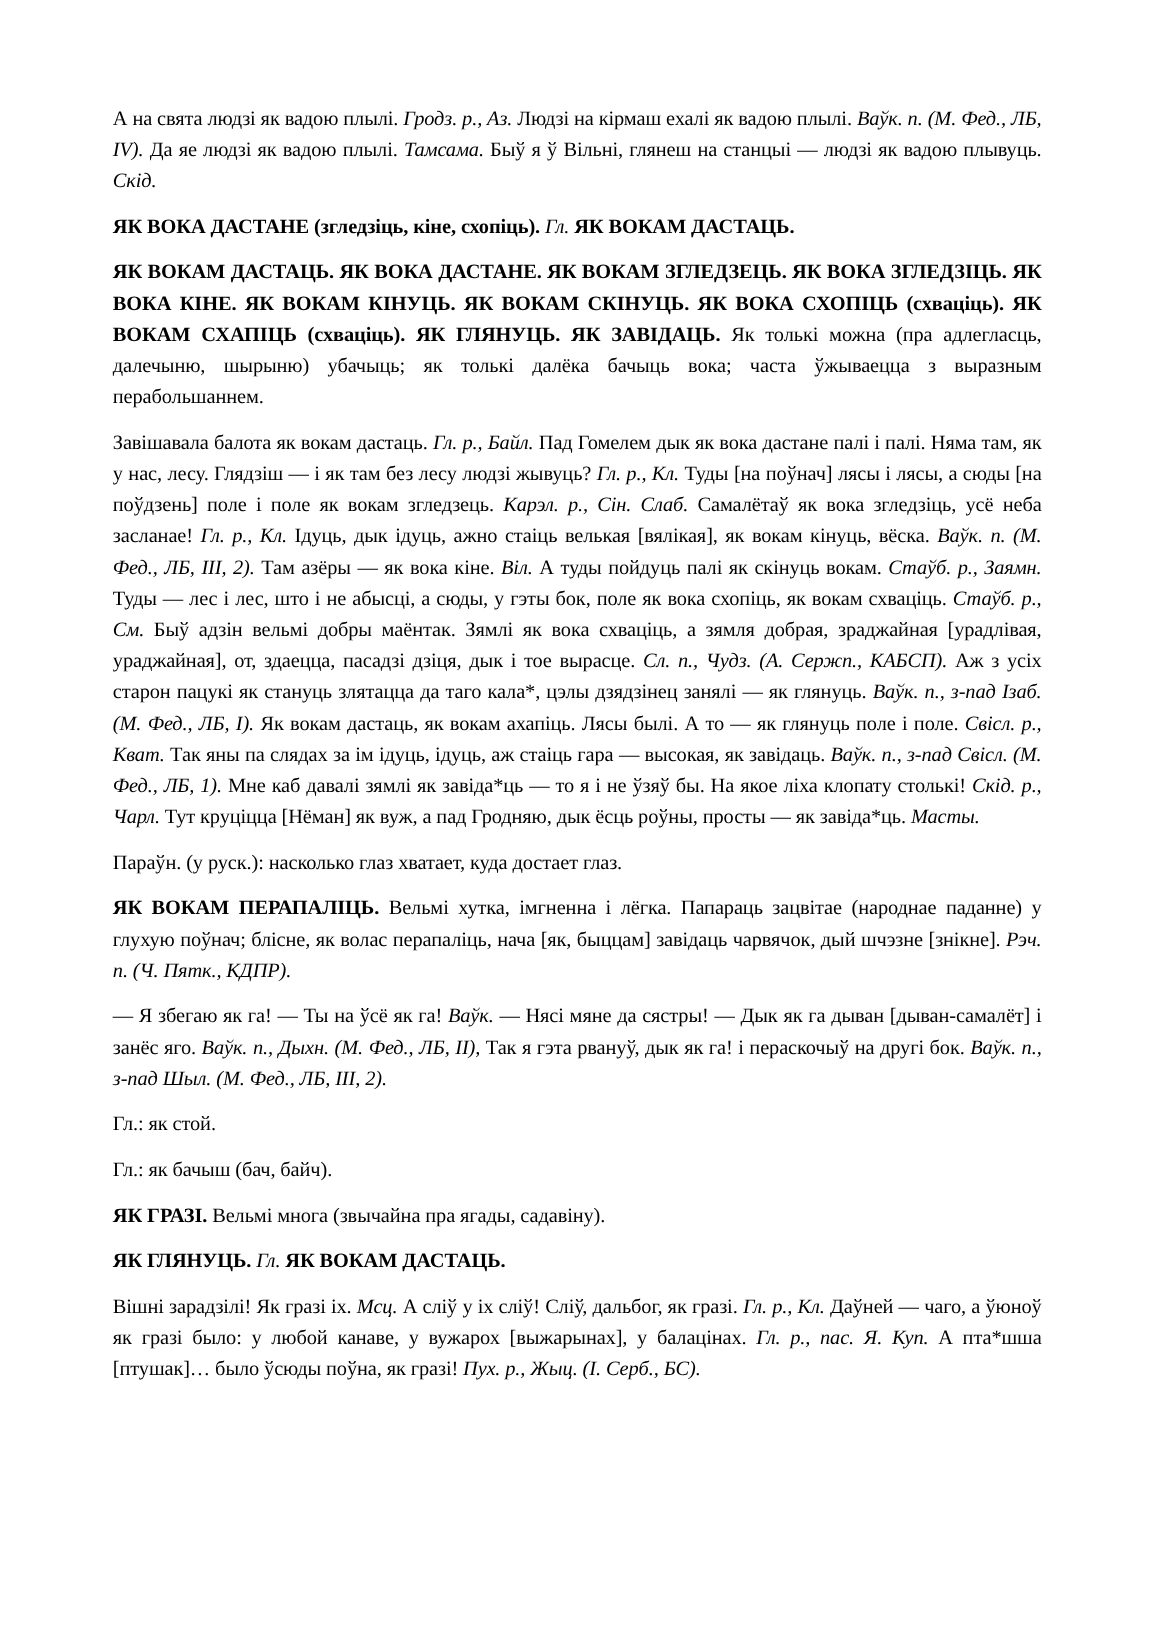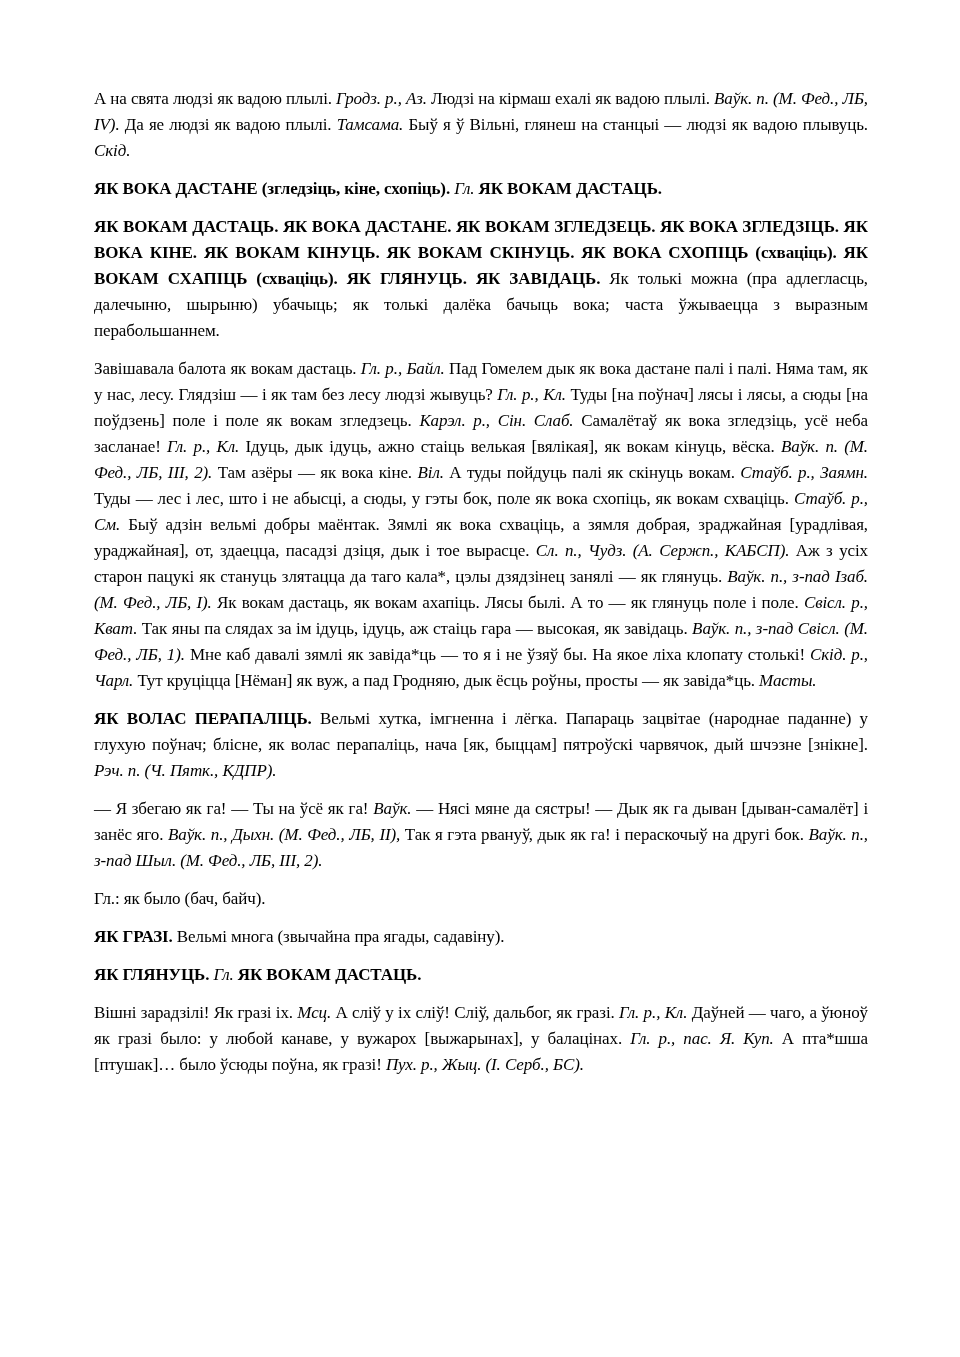--- a/index.html
+++ b/index.html
@@ -38,20 +38,22 @@
 </style>
 </head>
 <body>
 
 <div class="page">
   <div class="content">
       <p class="para"><span class="run-r">А на свята людзі як вадою плылі. </span><span class="run-i">Гродз. р., Аз.</span><span class="run-r"> Людзі на кірмаш ехалі як вадою плылі. </span><span class="run-i">Ваўк. п. (М. Фед., ЛБ, IV).</span><span class="run-r"> Да яе людзі як вадою плылі. </span><span class="run-i">Тамсама.</span><span class="run-r"> Быў я ў Вільні, глянеш на станцыі — людзі як вадою плывуць. </span><span class="run-i">Скід.</span></p>
       <p class="para"><span class="run-b">ЯК ВОКА ДАСТАНЕ (згледзіць, кіне, схопіць). </span><span class="run-i">Гл. </span><span class="run-b">ЯК ВОКАМ ДАСТАЦЬ.</span></p>
       <p class="para"><span class="run-b">ЯК ВОКАМ ДАСТАЦЬ. ЯК ВОКА ДАСТАНЕ. ЯК ВОКАМ ЗГЛЕДЗЕЦЬ. ЯК ВОКА ЗГЛЕДЗІЦЬ. ЯК ВОКА КІНЕ. ЯК ВОКАМ КІНУЦЬ. ЯК ВОКАМ СКІНУЦЬ. ЯК ВОКА СХОПІЦЬ (схваціць). ЯК ВОКАМ СХАПІЦЬ (схваціць). ЯК ГЛЯНУЦЬ. ЯК ЗАВІДАЦЬ. </span><span class="run-r">Як толькі можна (пра адлегласць, далечыню, шырыню) убачыць; як толькі далёка бачыць вока; часта ўжываецца з выразным перабольшаннем.</span></p>
       <p class="para"><span class="run-r">Завішавала балота як вокам дастаць. </span><span class="run-i">Гл. р., Байл.</span><span class="run-r"> Пад Гомелем дык як вока дастане палі і палі. Няма там, як у нас, лесу. Глядзіш — і як там без лесу людзі жывуць? </span><span class="run-i">Гл. р., Кл.</span><span class="run-r"> Туды [на поўнач] лясы і лясы, а сюды [на поўдзень] поле і поле як вокам згледзець. </span><span class="run-i">Карэл. р., Сін. Слаб.</span><span class="run-r"> Самалётаў як вока згледзіць, усё неба засланае! </span><span class="run-i">Гл. р., Кл.</span><span class="run-r"> Ідуць, дык ідуць, ажно стаіць велькая [вялікая], як вокам кінуць, вёска. </span><span class="run-i">Ваўк. п. (М. Фед., ЛБ, III, 2).</span><span class="run-r"> Там азёры — як вока кіне. </span><span class="run-i">Віл.</span><span class="run-r"> А туды пойдуць палі як скінуць вокам. </span><span class="run-i">Стаўб. р., Заямн.</span><span class="run-r"> Туды — лес і лес, што і не абысці, а сюды, у гэты бок, поле як вока схопіць, як вокам схваціць. </span><span class="run-i">Стаўб. р., См.</span><span class="run-r"> Быў адзін вельмі добры маёнтак. Зямлі як вока схваціць, а зямля добрая, зраджайная [урадлівая, ураджайная], от, здаецца, пасадзі дзіця, дык і тое вырасце. </span><span class="run-i">Сл. п., Чудз. (А. Сержп., КАБСП).</span><span class="run-r"> Аж з усіх старон пацукі як стануць злятацца да таго кала*, цэлы дзядзінец занялі — як глянуць. </span><span class="run-i">Ваўк. п., з-пад Ізаб. (М. Фед., ЛБ, I).</span><span class="run-r"> Як вокам дастаць, як вокам ахапіць. Лясы былі. А то — як глянуць поле і поле. </span><span class="run-i">Свісл. р., Кват.</span><span class="run-r"> Так яны па слядах за ім ідуць, ідуць, аж стаіць гара — высокая, як завідаць. </span><span class="run-i">Ваўк. п., з-пад Свісл. (М. Фед., ЛБ, 1).</span><span class="run-r"> Мне каб давалі зямлі як завіда*ць — то я і не ўзяў бы. На якое ліха клопату столькі! </span><span class="run-i">Скід. р., Чарл.</span><span class="run-r"> Тут круціцца [Нёман] як вуж, а пад Гродняю, дык ёсць роўны, просты — як завіда*ць. </span><span class="run-i">Масты.</span></p>
-      <p class="para"><span class="run-b">ЯК ВОЛАС ПЕРАПАЛІЦЬ. </span><span class="run-r">Вельмі хутка, імгненна і лёгка. Папараць зацвітае (народнае паданне) у глухую поўнач; блісне, як волас перапаліць, нача [як, быццам] пятроўскі чарвячок, дый шчэзне [знікне]. </span><span class="run-i">Рэч. п. (Ч. Пятк., КДПР).</span></p>
+      <p class="para"><span class="run-r">Параўн. (у руск.): насколько глаз хватает, куда достает глаз.</span></p>
+      <p class="para"><span class="run-b">ЯК ВОКАМ ПЕРАПАЛІЦЬ. </span><span class="run-r">Вельмі хутка, імгненна і лёгка. Папараць зацвітае (народнае паданне) у глухую поўнач; блісне, як волас перапаліць, нача [як, быццам] завідаць чарвячок, дый шчэзне [знікне]. </span><span class="run-i">Рэч. п. (Ч. Пятк., КДПР).</span></p>
       <p class="para"><span class="run-r">— Я збегаю як га! — Ты на ўсё як га! </span><span class="run-i">Ваўк.</span><span class="run-r"> — Нясі мяне да сястры! — Дык як га дыван [дыван-самалёт] і занёс яго. </span><span class="run-i">Ваўк. п., Дыхн. (М. Фед., ЛБ, II),</span><span class="run-r"> Так я гэта рвануў, дык як га! і пераскочыў на другі бок. </span><span class="run-i">Ваўк. п., з-пад Шыл. (М. Фед., ЛБ, III, 2).</span></p>
-      <p class="para"><span class="run-r">Гл.: як было (бач, байч).</span></p>
+      <p class="para"><span class="run-r">Гл.: як стой.</span></p>
+      <p class="para"><span class="run-r">Гл.: як бачыш (бач, байч).</span></p>
       <p class="para"><span class="run-b">ЯК ГРАЗІ. </span><span class="run-r">Вельмі многа (звычайна пра ягады, садавіну).</span></p>
       <p class="para"><span class="run-b">ЯК ГЛЯНУЦЬ. </span><span class="run-i">Гл. </span><span class="run-b">ЯК ВОКАМ ДАСТАЦЬ.</span></p>
       <p class="para"><span class="run-r">Вішні зарадзілі! Як гразі іх. </span><span class="run-i">Мсц.</span><span class="run-r"> А сліў у іх сліў! Сліў, дальбог, як гразі. </span><span class="run-i">Гл. р., Кл.</span><span class="run-r"> Даўней — чаго, а ўюноў як гразі было: у любой канаве, у вужарох [выжарынах], у балацінах. </span><span class="run-i">Гл. р., пас. Я. Куп.</span><span class="run-r"> А пта*шша [птушак]… было ўсюды поўна, як гразі! </span><span class="run-i">Пух. р., Жыц. (І. Серб., БС).</span></p>
     </div>
 </div>
 
 </body></html>

